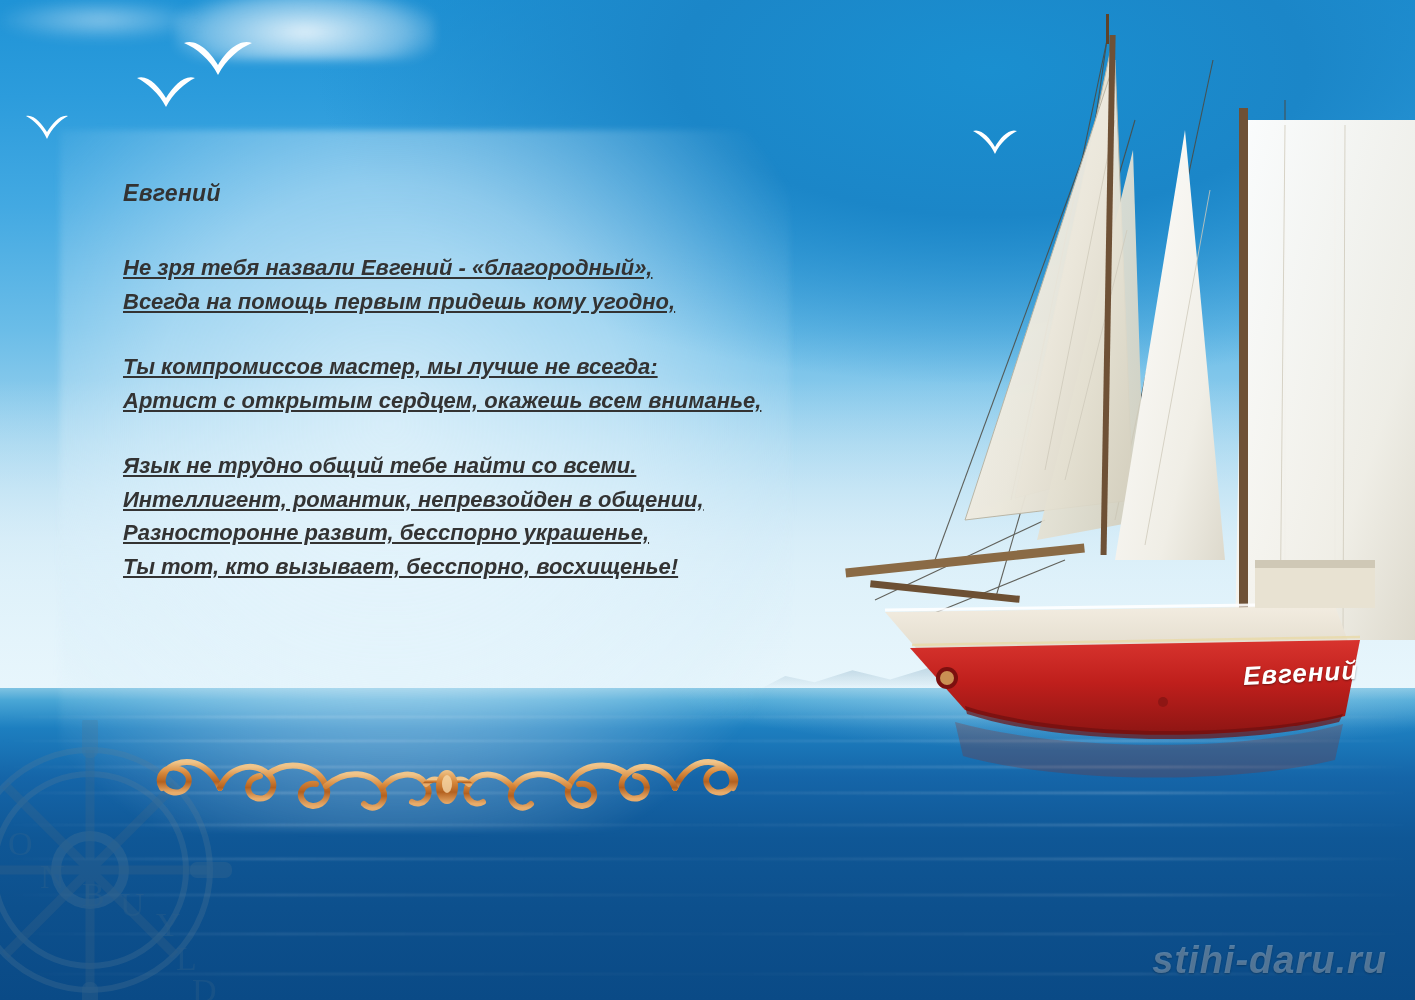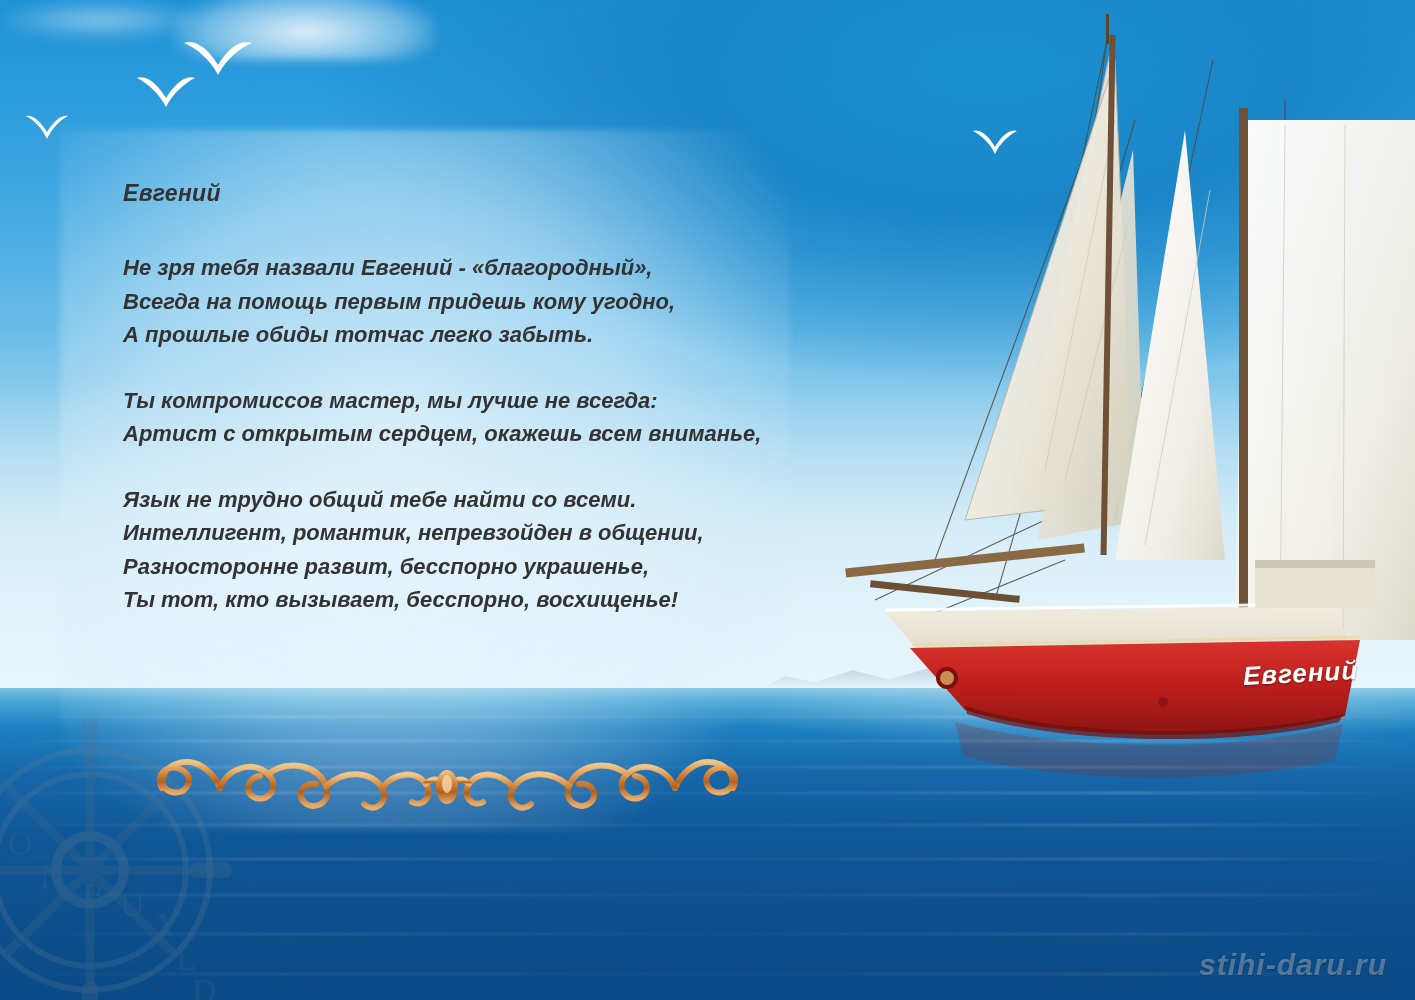--- a/index.html
+++ b/index.html
@@ -121,20 +121,21 @@
   .poem-title {
     font-size: 23px;
     letter-spacing: .3px;
     margin-bottom: 44px;
   }
   .stanza {
     font-size: 22px;
     line-height: 33.5px;
     margin-bottom: 32px;
     white-space: nowrap;
+    text-decoration: underline;
   }
   .stanza div { }
 
   
   .ornament {
     position: absolute;
     left: 150px; top: 740px;
     width: 595px; height: 90px;
   }
 
@@ -144,21 +145,21 @@
     left: -40px; top: 720px;
     width: 340px; height: 300px;
     opacity: .45;
   }
 
   
   .watermark {
     position: absolute;
     right: 28px; bottom: 18px;
     font-family: "Liberation Sans", sans-serif;
-    font-size: 30px;
+    font-size: 38px;
     font-weight: bold;
     letter-spacing: 1px;
     color: rgba(255,255,255,.30);
     text-shadow: 0 1px 2px rgba(0,0,0,.25);
     font-style: italic;
   }
 
   
   .ship-name {
     position: absolute;
@@ -346,21 +347,20 @@
       <text x="232" y="282" font-family="Liberation Serif, serif" font-size="34" fill="#4e7089" opacity=".45">D</text>
     </svg>
   </div>
 
   <div class="poem">
     <div class="poem-title">Евгений</div>
 
     <div class="stanza">
       <div>Не зря тебя назвали Евгений - «благородный»,</div>
       <div>Всегда на помощь первым придешь кому угодно,</div>
-      <div>А прошлые обиды тотчас легко забыть.</div>
     </div>
 
     <div class="stanza">
       <div>Ты компромиссов мастер, мы лучше не всегда:</div>
       <div>Артист с открытым сердцем, окажешь всем вниманье,</div>
     </div>
 
     <div class="stanza">
       <div>Язык не трудно общий тебе найти со всеми.</div>
       <div>Интеллигент, романтик, непревзойден в общении,</div>

